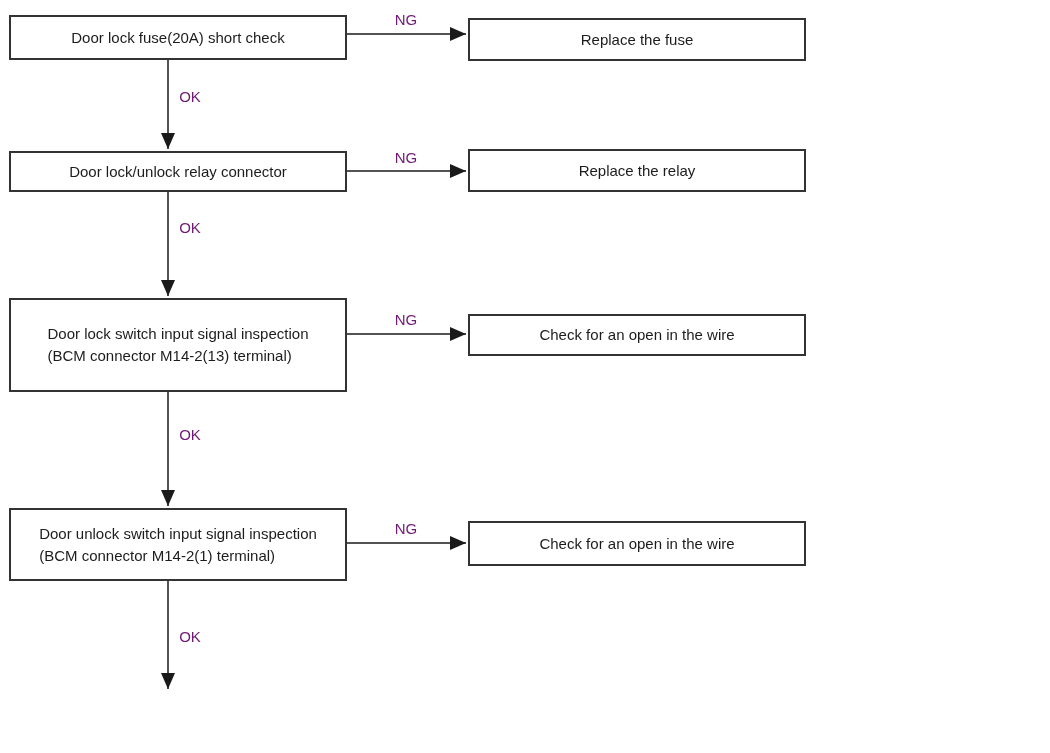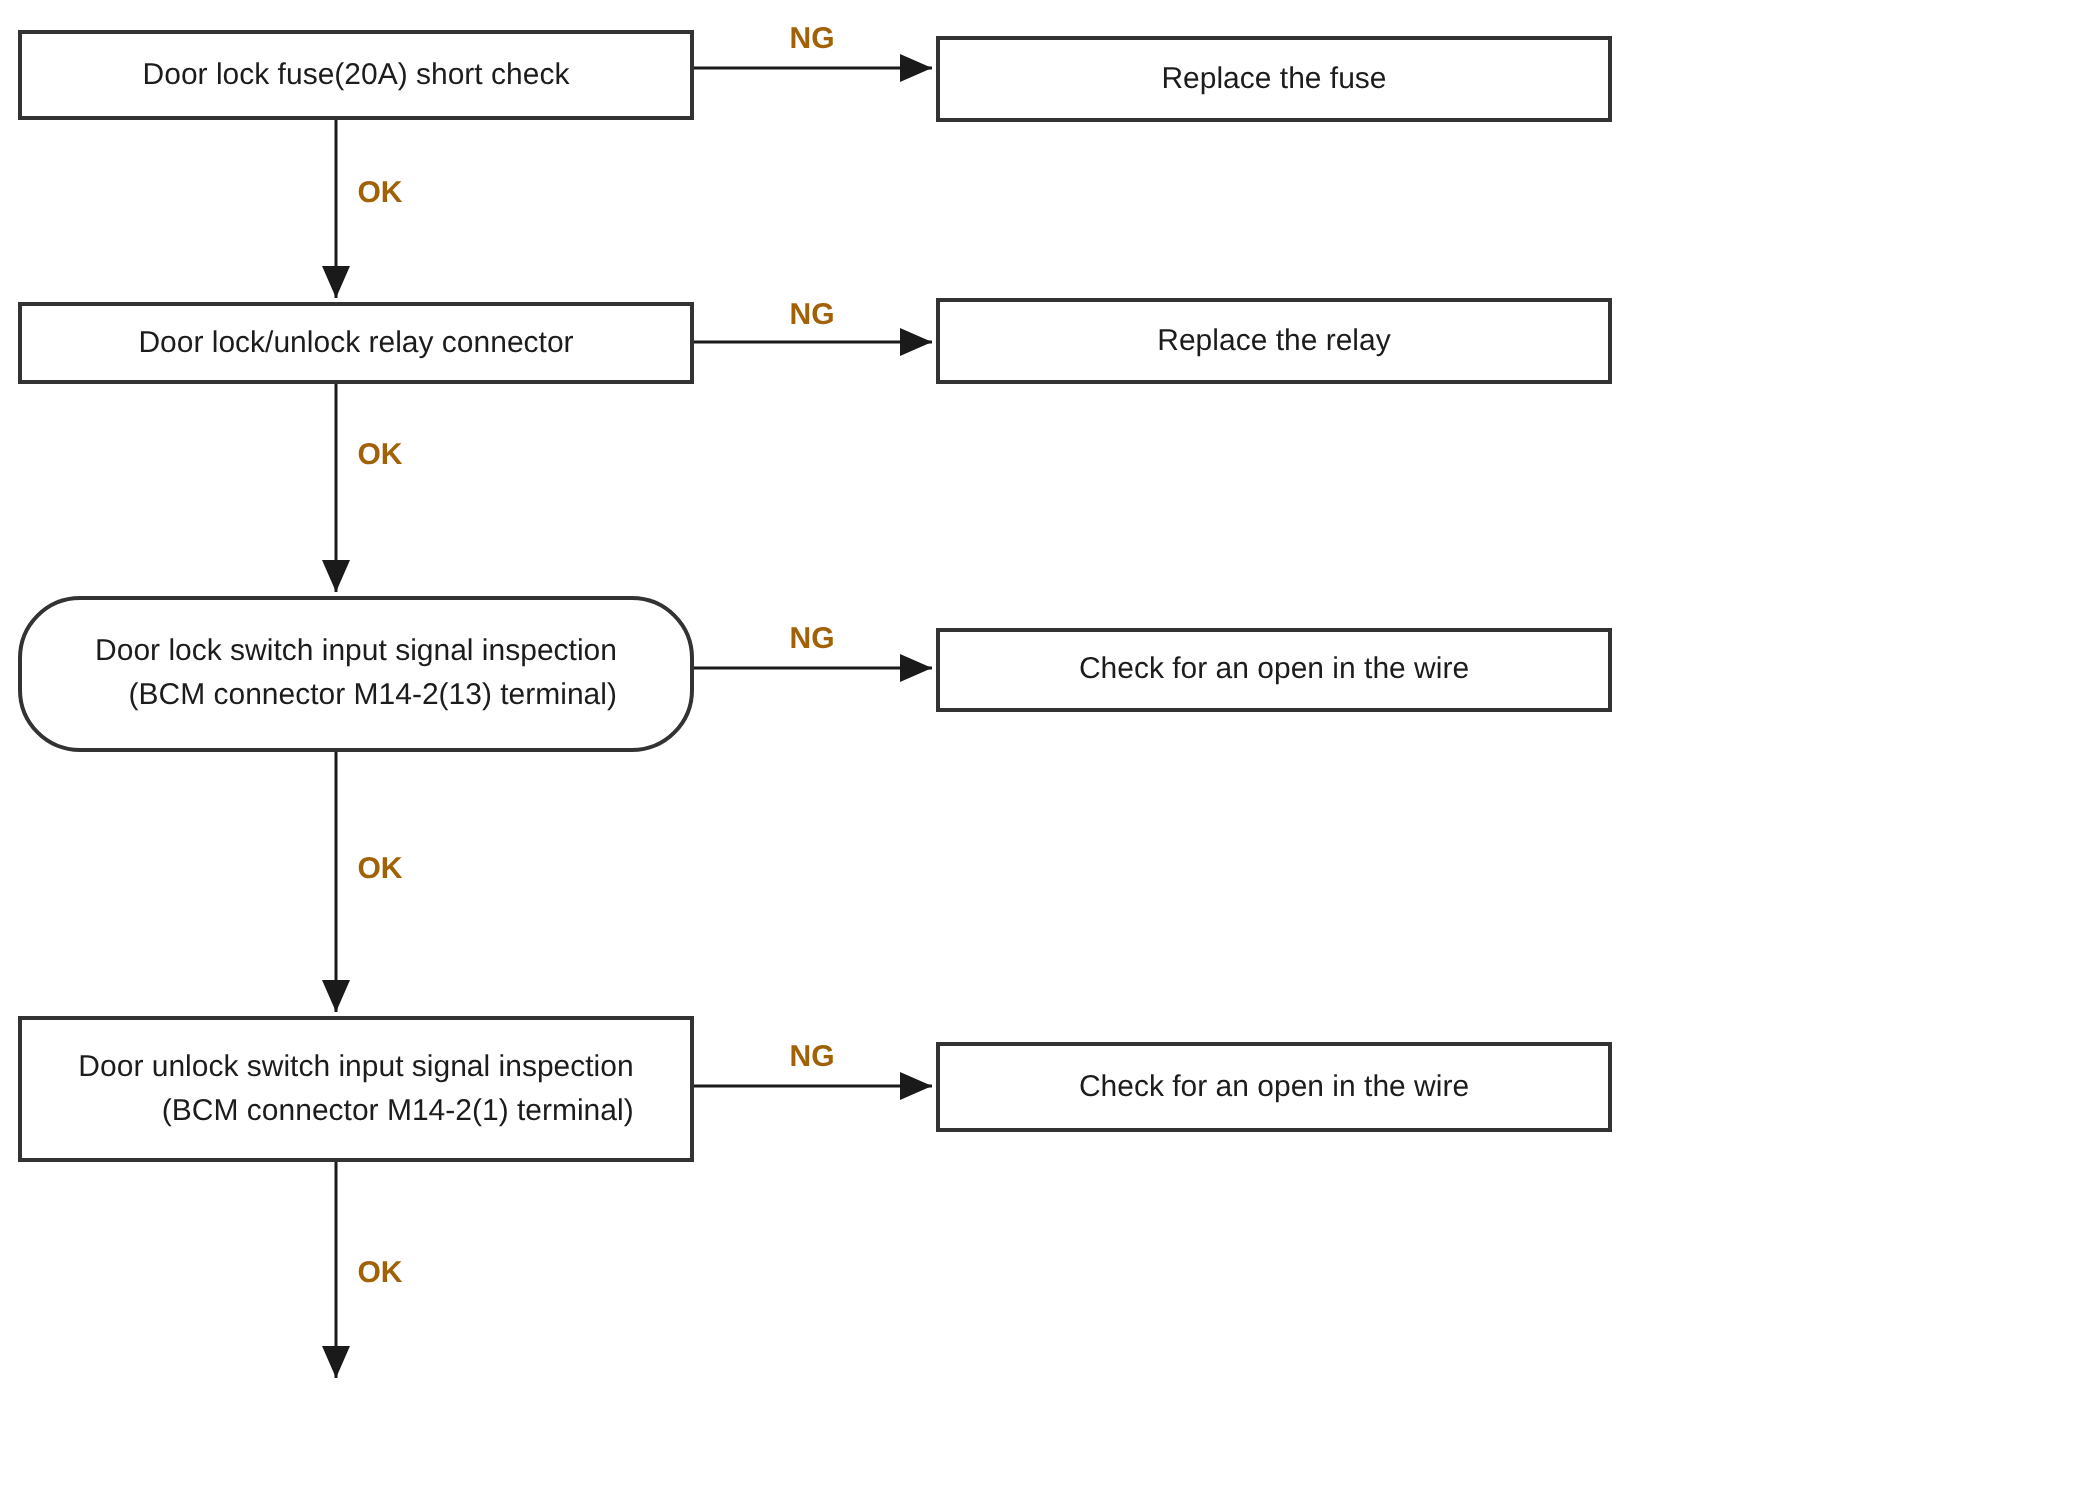--- a/index.html
+++ b/index.html
@@ -19,39 +19,39 @@
     position: absolute;
     box-sizing: border-box;
     border: 2px solid #333333;
     background: #ffffff;
     color: #1c1c1c;
     font-size: 15px;
     line-height: 22px;
     display: flex;
     align-items: center;
     justify-content: center;
-    text-align: right;
+    text-align: left;
     white-space: pre-line;
   }
   .left-box  { left: 9px;   width: 338px; }
   .right-box { left: 468px; width: 338px; }
   #box-step-1 { top: 15px;  height: 45px; }
   #box-step-2 { top: 151px; height: 41px; }
-  #box-step-3 { top: 298px; height: 78px; border-radius: 31px; }
+  #box-step-3 { top: 298px; height: 94px; }
   #box-step-4 { top: 508px; height: 73px; }
   #box-final  { top: 691px; height: 42px; }
   #box-action-1 { top: 18px;  height: 43px; }
   #box-action-2 { top: 149px; height: 43px; }
   #box-action-3 { top: 314px; height: 42px; }
   #box-action-4 { top: 521px; height: 45px; }
   .edge-label {
     position: absolute;
     font-size: 15px;
-    font-weight: 700;
-    color: #a16207;
+    font-weight: 400;
+    color: #701a75;
     line-height: 16px;
   }
   .ng-label { left: 390px; width: 32px; text-align: center; }
   #ng-1 { top: 12px; }
   #ng-2 { top: 150px; }
   #ng-3 { top: 312px; }
   #ng-4 { top: 521px; }
   .ok-label { left: 174px; width: 32px; text-align: center; }
   #ok-1 { top: 89px; }
   #ok-2 { top: 220px; }

